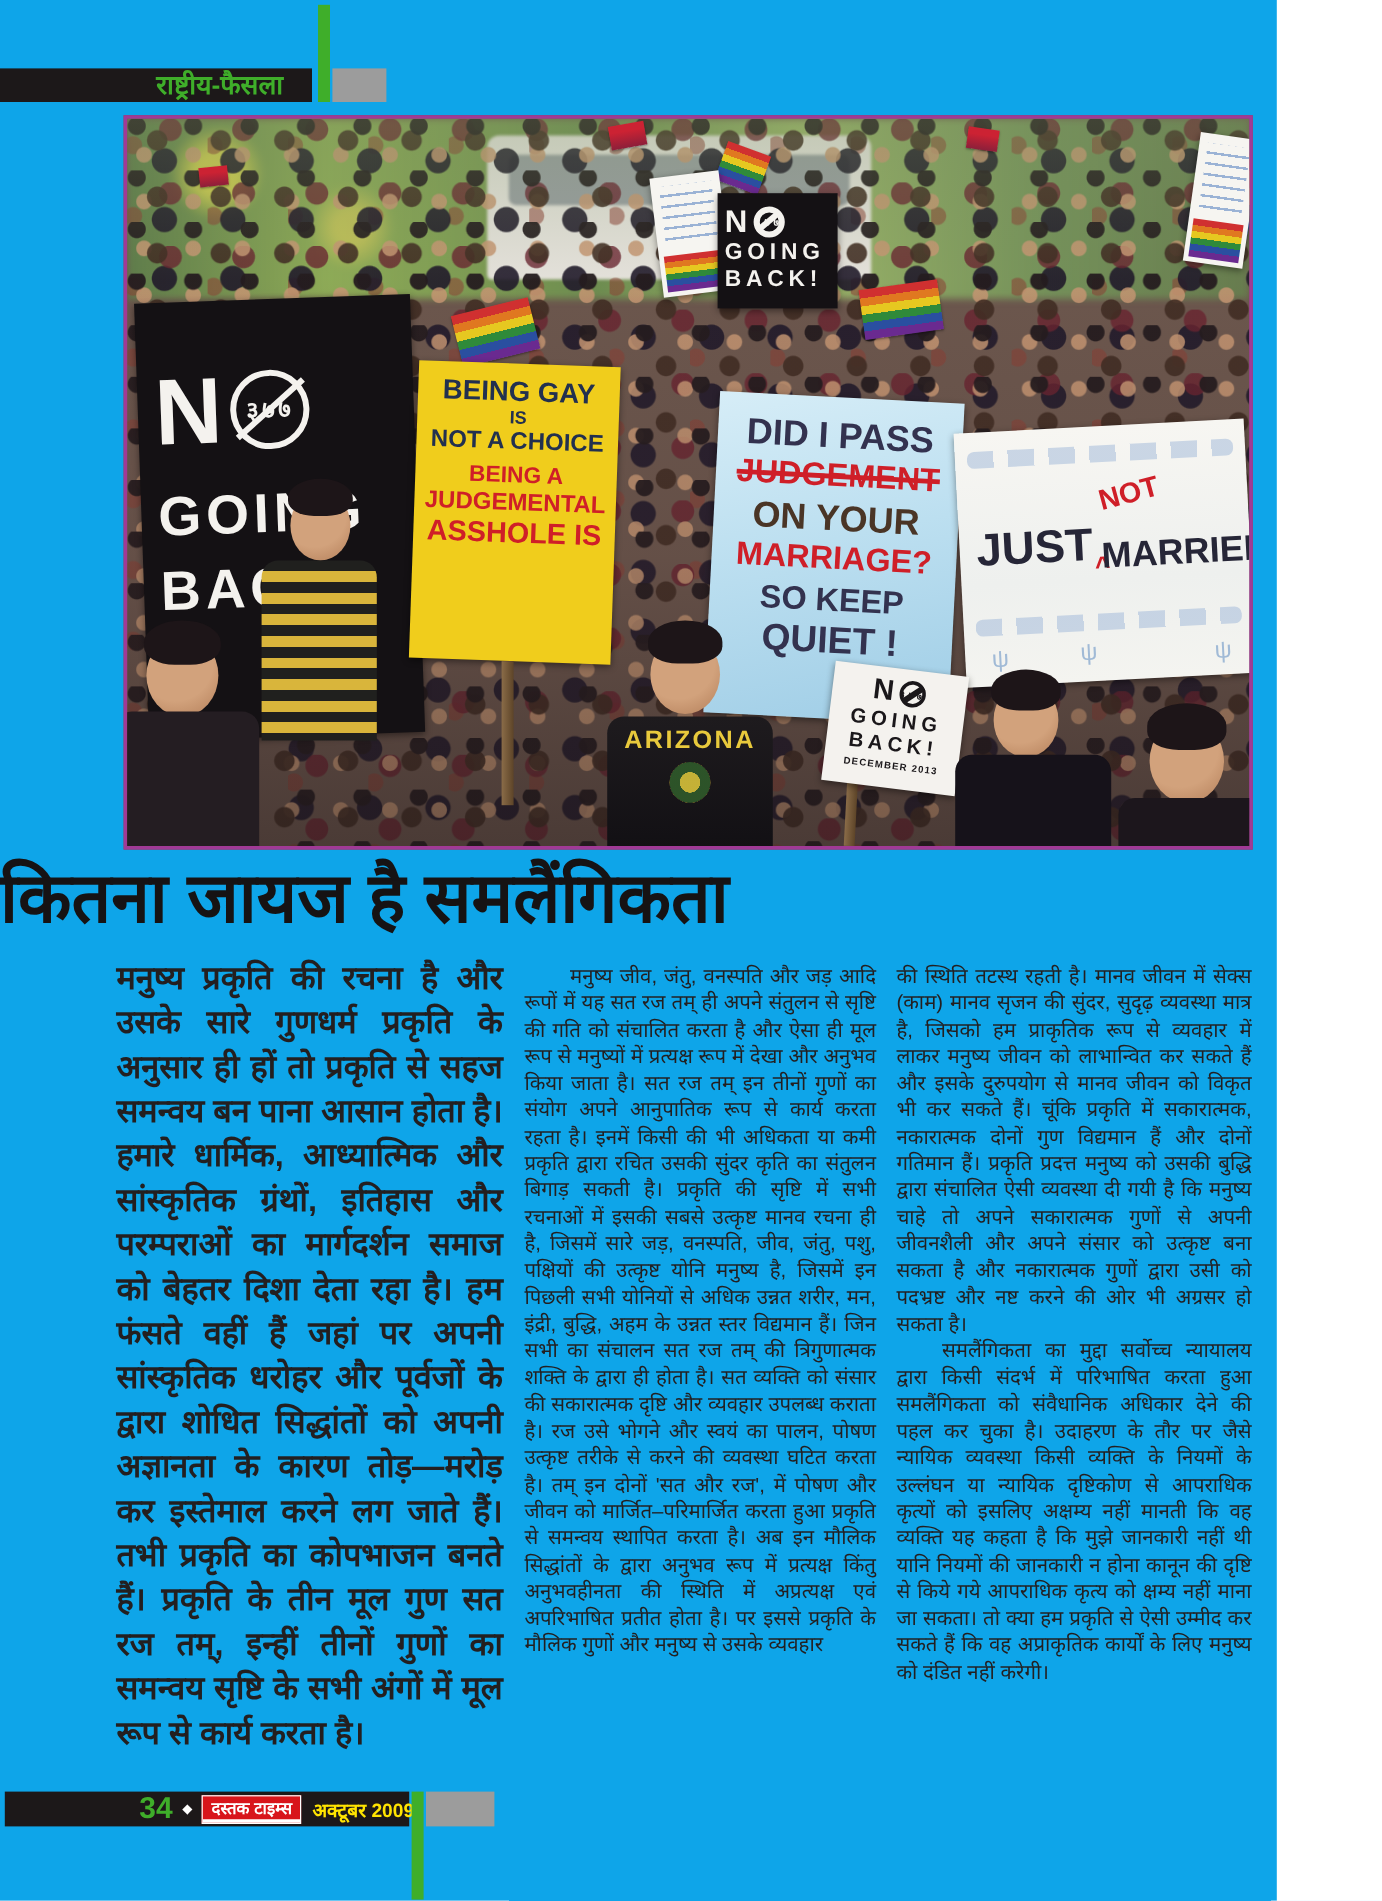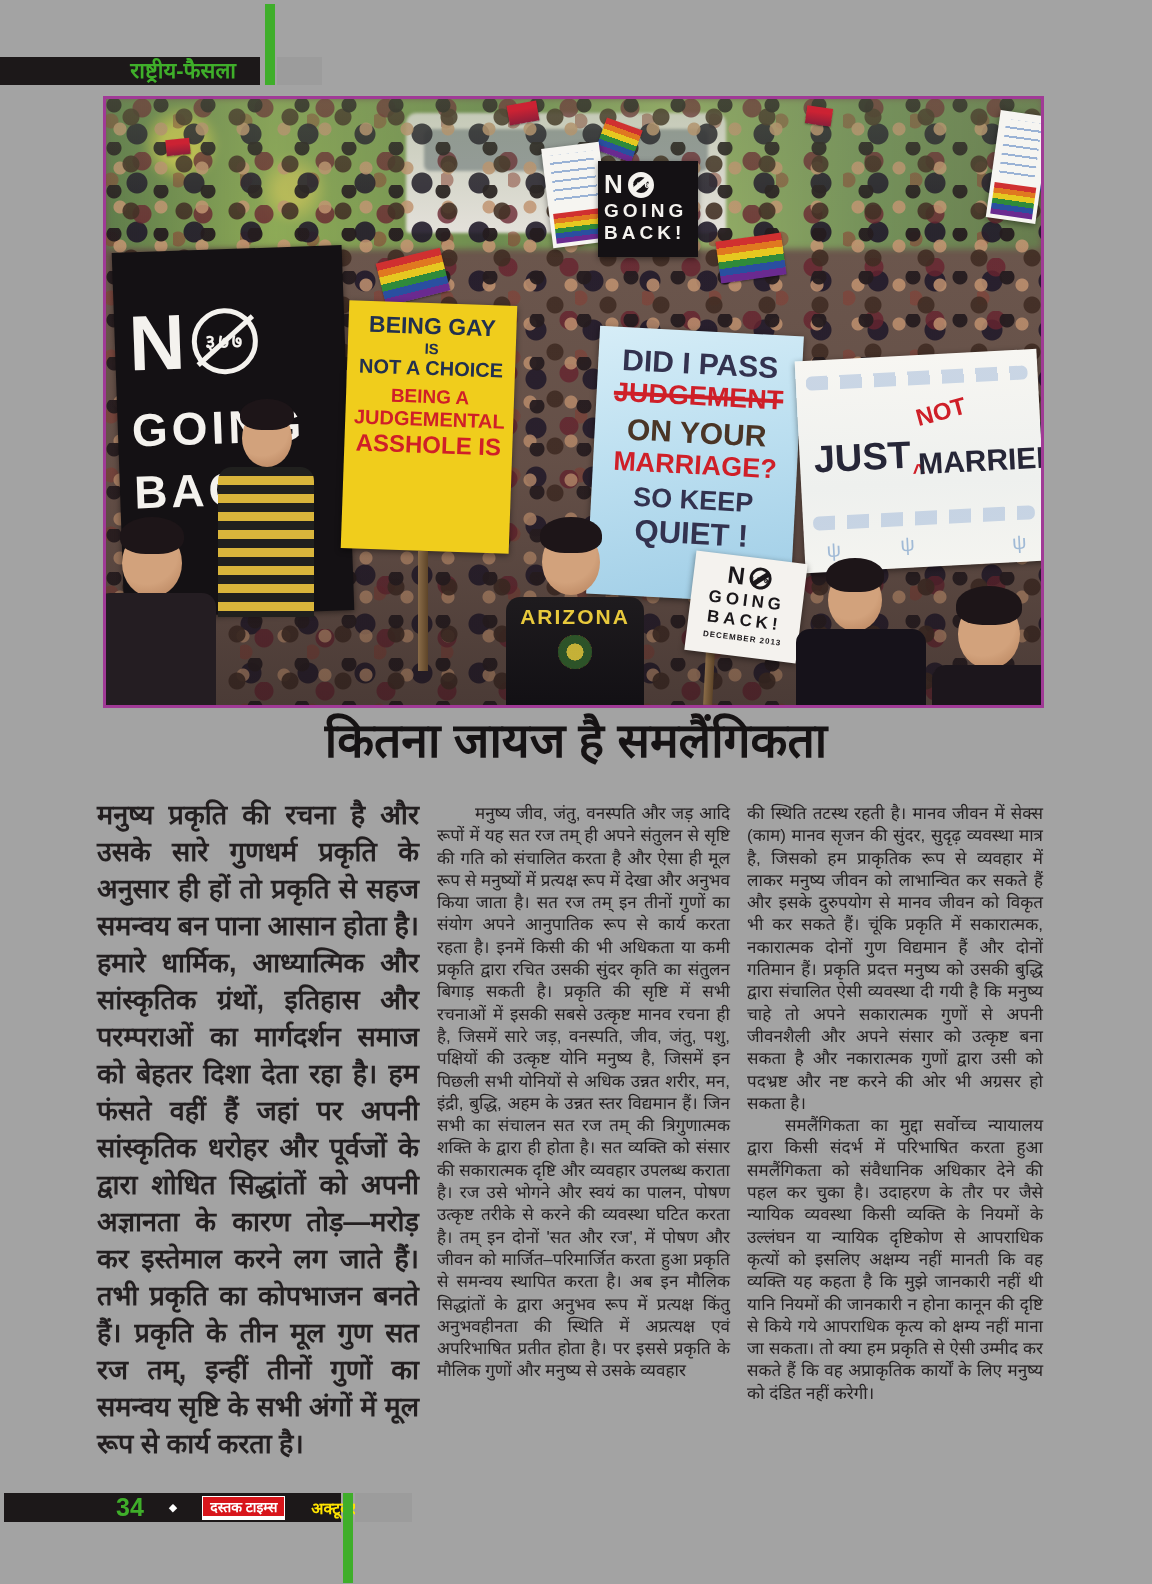--- a/index.html
+++ b/index.html
@@ -1,18 +1,18 @@
 <!DOCTYPE html>
 <html><head>
 <meta charset="utf-8">
 <style>
   * { margin:0; padding:0; box-sizing:border-box; }
   html,body { background:#ffffff; }
   body { font-family:"Liberation Sans","DejaVu Sans",sans-serif; }
-  .page { position:relative; width:1152px; height:1584px; background:#a3a3a3; overflow:hidden; }
+  .page { position:relative; width:1064px; height:1584px; background:#0ea5e9; overflow:hidden; }
 
   
   .hdr-bar { position:absolute; left:0; top:57px; width:260px; height:28px; background:#1c1819;
              display:flex; align-items:center; justify-content:flex-end; padding-right:24px; }
   .hdr-label { color:#3fae2a; font-size:22px; font-weight:700; line-height:28px; }
   .hdr-green { position:absolute; left:265px; top:4px; width:10px; height:81px; background:#3fae2a; }
   .hdr-gray  { position:absolute; left:277px; top:57px; width:45px; height:28px; background:#9c9c9c; }
 
   
   .photo { position:absolute; left:103px; top:96px; width:941px; height:612px;
@@ -89,33 +89,33 @@
   .rc-rb { position:absolute; left:4px; right:4px; bottom:4px; height:30%;
            background:linear-gradient(180deg,#d03030 0 17%,#e07820 17% 33%,#e6c820 33% 50%,#2f8a3a 50% 66%,#2a4fa0 66% 83%,#6a2a90 83%); }
 
   .stripes { background:repeating-linear-gradient(180deg,#20201e 0 9px,#d9b53b 9px 18px); }
   .arizona { display:flex; flex-direction:column; align-items:center; justify-content:flex-start;
              background:linear-gradient(180deg,#1e1b1e,#121014); color:#e8c93c; font-weight:800; }
   .ar-crest { width:34px; height:34px; border-radius:50%; margin-top:6px;
               background:radial-gradient(circle,#d8c23a 0 35%, #2f5a2a 36% 70%, #c8b43a 71%); opacity:.9; }
 
   
-  .headline { position:absolute; left:0; top:706px; width:1152px; text-align:center;
-              font-size:48px; font-weight:700; color:#161314; letter-spacing:0; }
+  .headline { position:absolute; left:0; top:706px; width:1152px; 
+              font-size:58px; font-weight:700; color:#161314; letter-spacing:0; }
 
   
   .col { position:absolute; color:#231f20; text-align:justify; }
   .col1 { left:97px;  top:797px; width:322px; font-size:27px; line-height:37px; font-weight:600; }
   .col2 { left:437px; top:803px; width:293px; font-size:17px; line-height:22.3px; }
   .col3 { left:747px; top:803px; width:296px; font-size:17px; line-height:22.3px; }
   .indent { text-indent:38px; }
 
   
   .ftr-bar { position:absolute; left:4px; top:1493px; width:337px; height:29px; background:#1c1819;
-             display:flex; align-items:center;gap:17px; }
+             display:flex; align-items:center; }
   .ftr-num { color:#3fae2a; font-size:25px; font-weight:800; margin-left:112px; line-height:29px; }
   .ftr-diamond { color:#ffffff; font-size:11px; margin:0 8px; }
   .ftr-logo { background:#d8151b; color:#ffffff; font-size:14px; font-weight:800; line-height:18px;
               padding:1px 7px 3px 7px; border:1px solid #fff; box-shadow:inset 0 -3px 0 #fff; white-space:nowrap; }
   .ftr-date { color:#ffe400; font-size:16px; font-weight:800; margin-left:9px; white-space:nowrap; }
   .ftr-green { position:absolute; left:343px; top:1493px; width:10px; height:90px; background:#3fae2a; }
   .ftr-gray  { position:absolute; left:355px; top:1493px; width:57px; height:29px; background:#9c9c9c; }
 </style>
 </head>
 <body>

